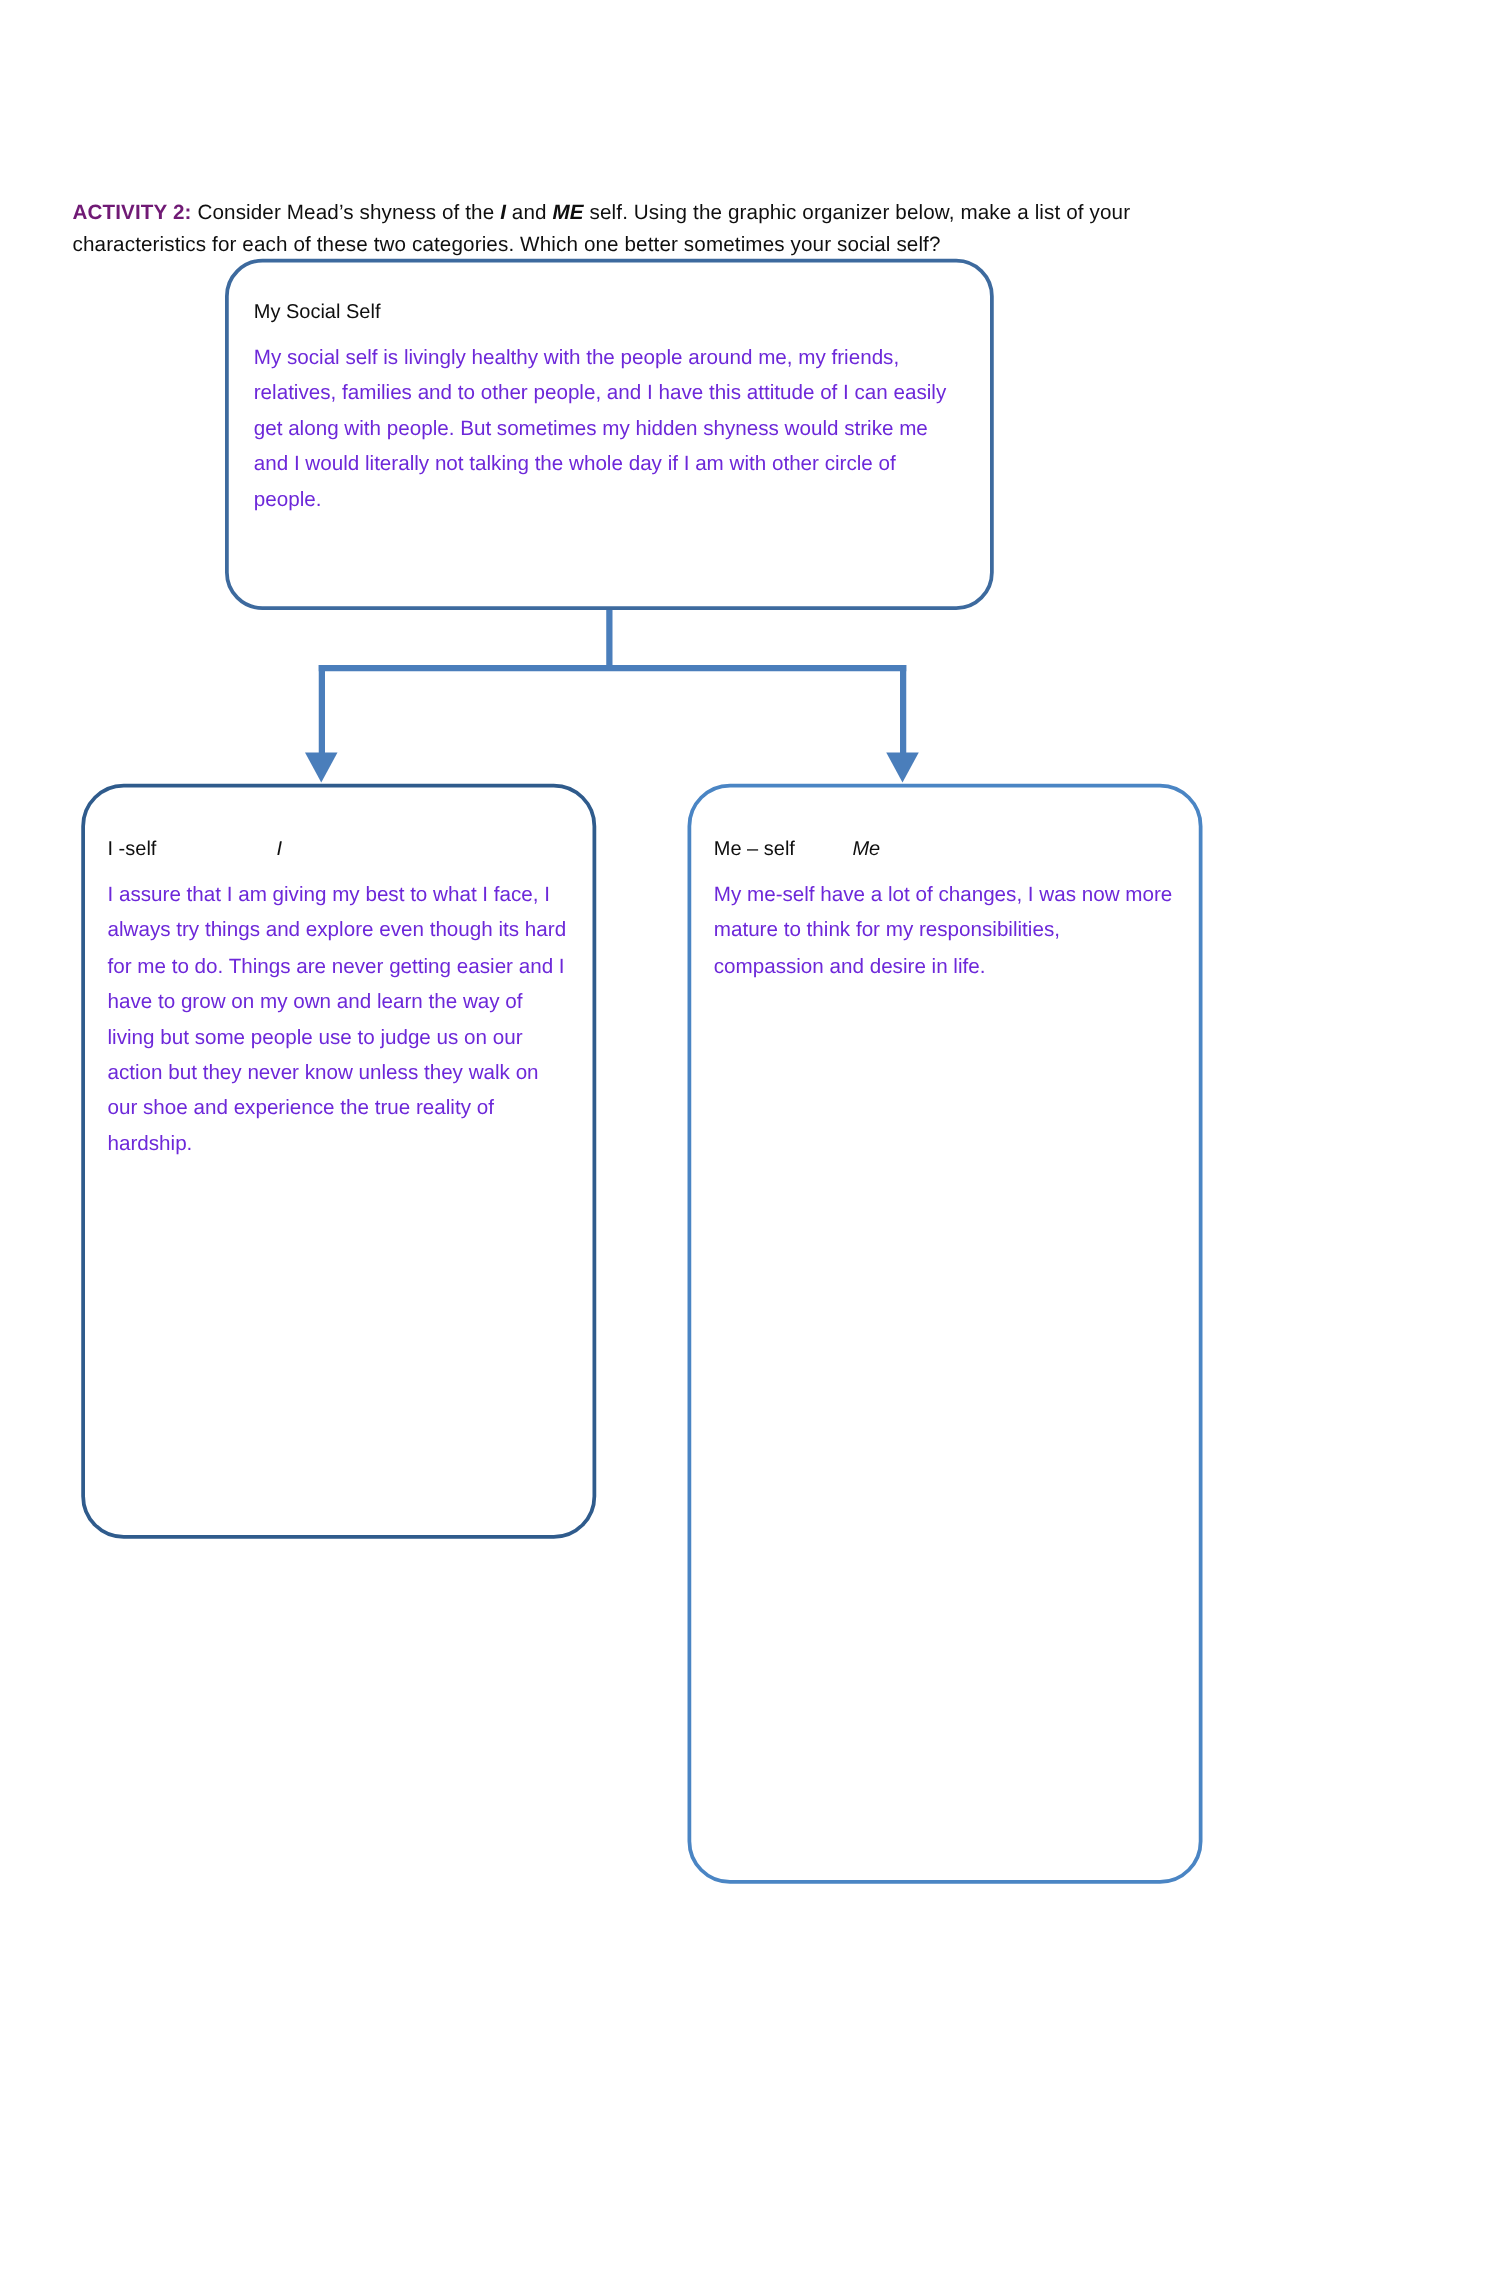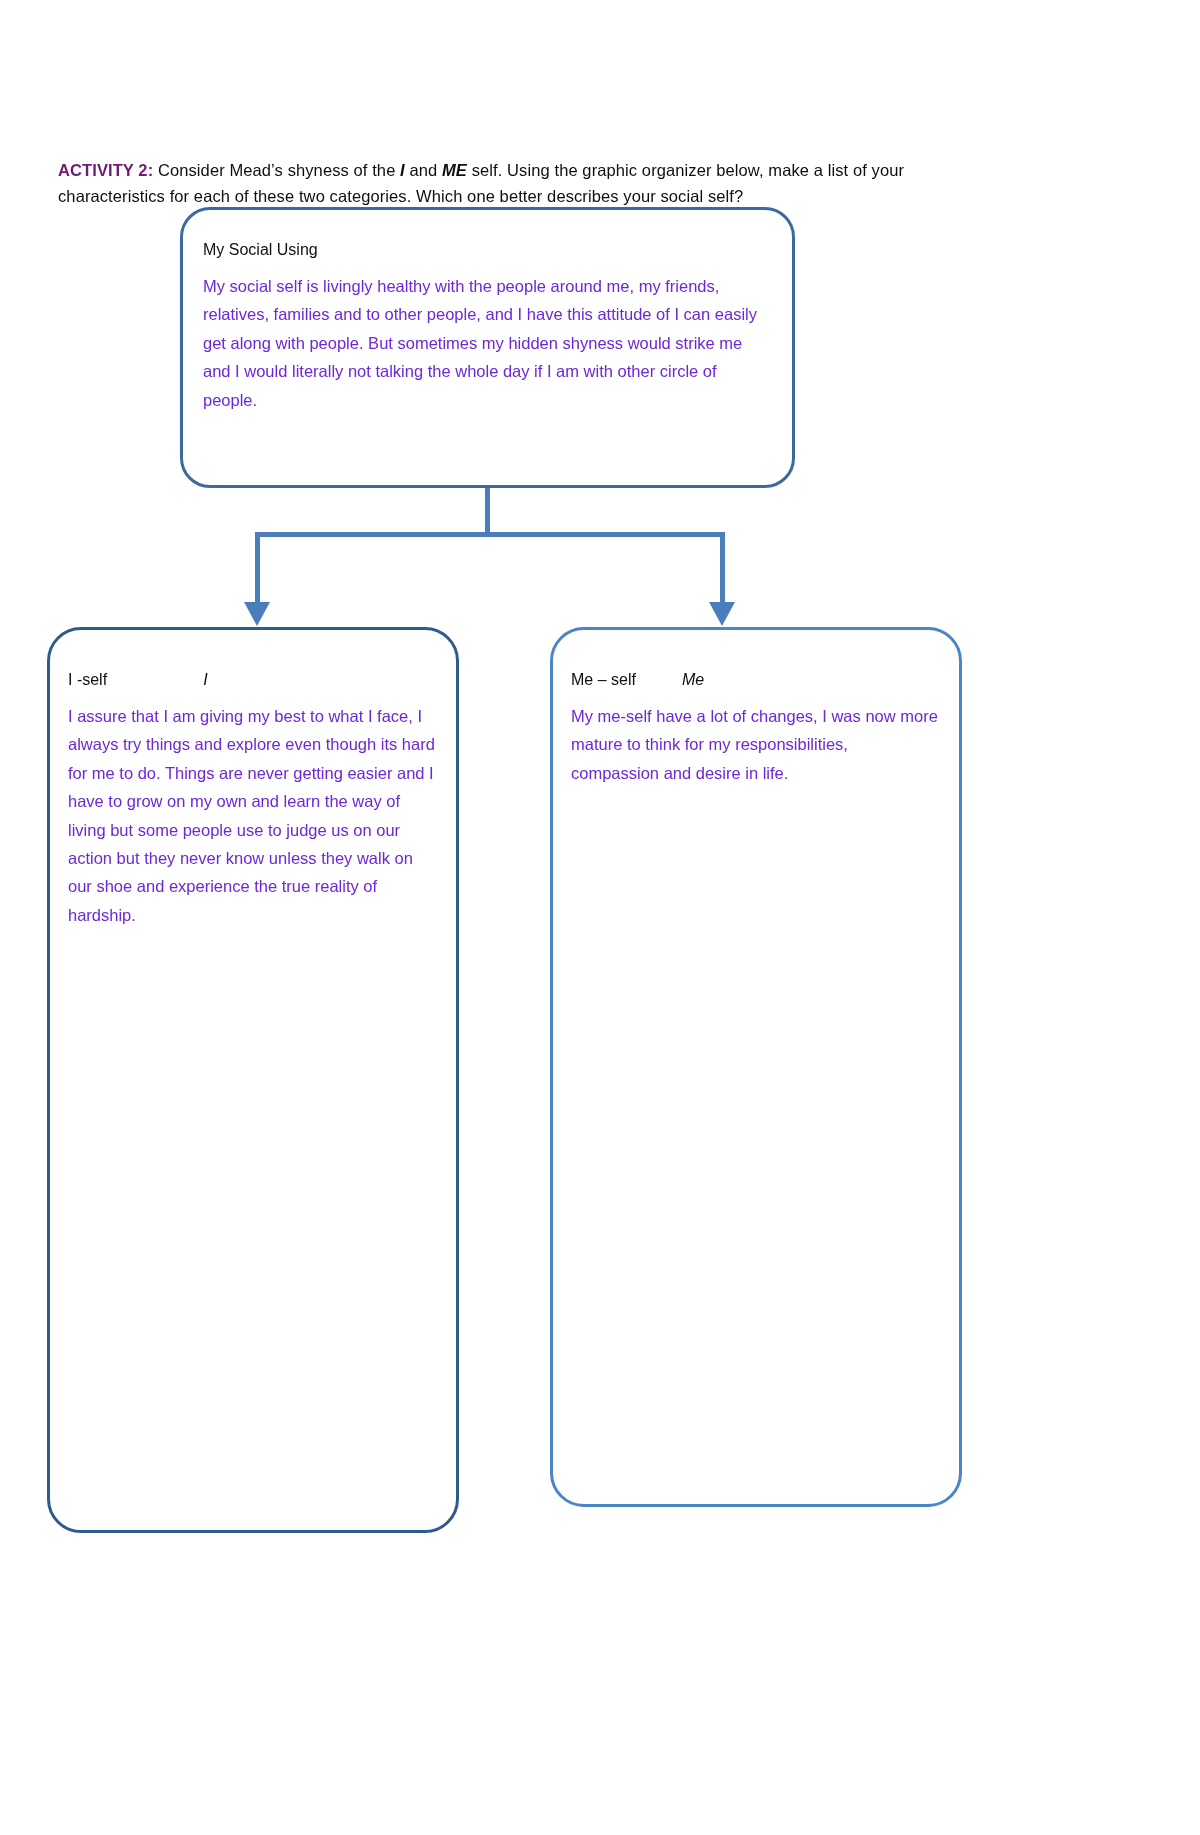--- a/index.html
+++ b/index.html
@@ -53,24 +53,24 @@
     left: 180px;
     top: 207px;
     width: 615px;
     height: 281px;
     border-width: 3.2px;
     border-color: #3d6a9e;
     border-radius: 30px;
   }
 
   .box-left {
-    left: 47px;
+    left: 65px;
     top: 627px;
     width: 412px;
-    height: 906px;
+    height: 604px;
     border-width: 3.2px;
     border-color: #2f5b8c;
     border-radius: 34px;
   }
 
   .box-right {
     left: 550px;
     top: 627px;
     width: 412px;
     height: 880px;
@@ -153,25 +153,25 @@
   }
   .arrow-left  { left: 244px; top: 602px; }
   .arrow-right { left: 709px; top: 602px; }
 </style>
 </head>
 <body>
 
 <div class="page">
 
   <p class="prompt">
-    <span class="activity">ACTIVITY 2</span><span class="activity">:</span><span>  Consider Mead’s shyness of the </span><span class="bi">I</span><span> and </span><span class="bi">ME</span><span> self.  Using the graphic organizer below, make a list of your characteristics for each of these two categories. Which one better describes your social self?</span>
+    <span class="activity">ACTIVITY 2</span><span class="activity">:</span><span>  Consider Mead’s shyness of the </span><span class="bi">I</span><span> and </span><span class="bi">ME</span><span> self.  Using the graphic organizer below, make a list of your characteristics for each of these two categories. Which one better sometimes your social self?</span>
   </p>
 
   <div class="box box-top">
-    <div class="box-title">My Social Using</div>
+    <div class="box-title">My Social Self</div>
     <div class="box-body">My social self is livingly healthy with the people around me, my friends, relatives, families and to other people, and I have this attitude of I can easily get along with people. But sometimes my hidden shyness would strike me and I would literally not talking the whole day if I am with other circle of people.</div>
   </div>
 
   <div class="conn conn-stem"></div>
   <div class="conn conn-bar"></div>
   <div class="conn conn-drop-left"></div>
   <div class="conn conn-drop-right"></div>
   <div class="arrow-head arrow-left"></div>
   <div class="arrow-head arrow-right"></div>
 

